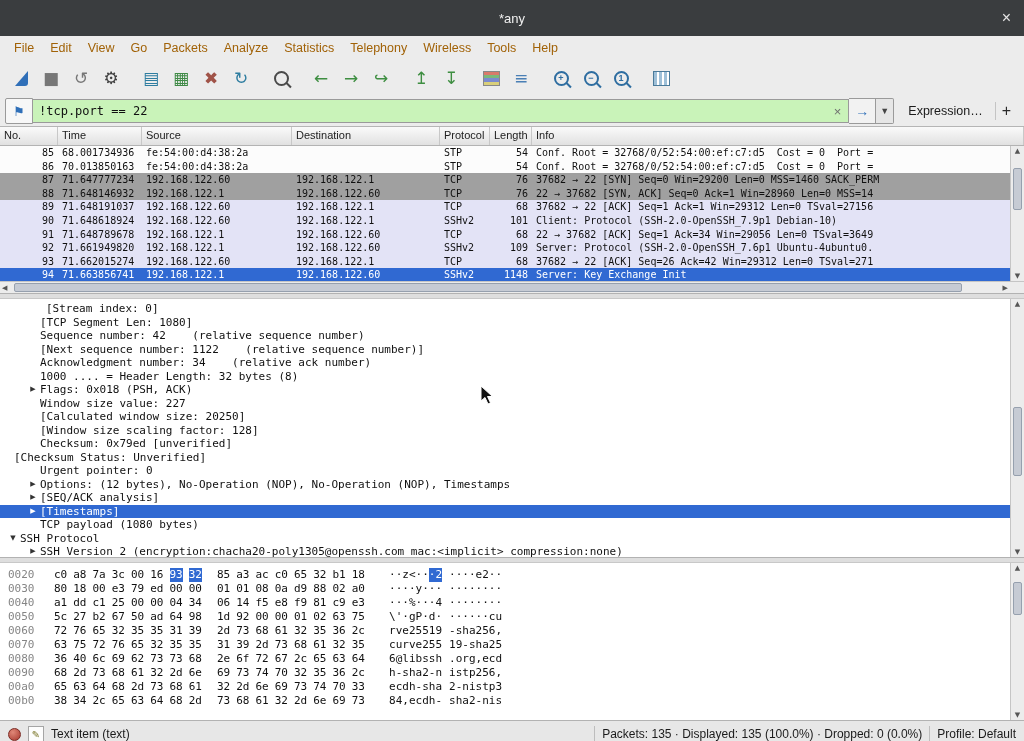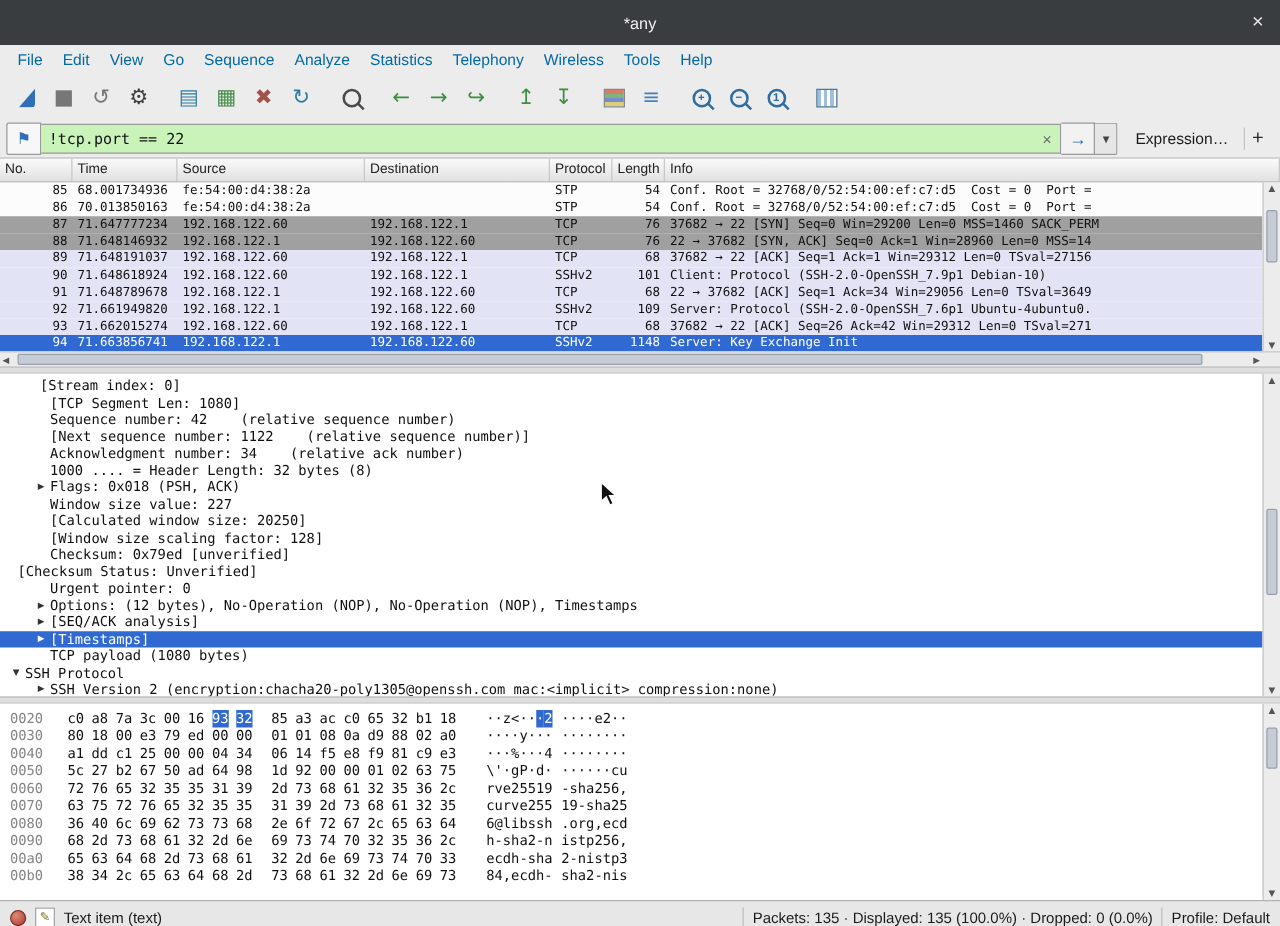--- a/index.html
+++ b/index.html
@@ -8,21 +8,21 @@
 
   
   .titlebar{flex:0 0 36px;background:var(--titlebar,#3a3d3f);display:flex;align-items:center;
     justify-content:center;position:relative;}
   .title{color:#f0f0f0;font-size:13px;}
   .win-close{position:absolute;right:13px;top:50%;transform:translateY(-50%);color:#e6e6e6;
     font-size:16px;line-height:16px;}
 
   
   .menubar{flex:0 0 24px;display:flex;align-items:center;padding-left:6px;background:#ececec;}
-  .menu-item{font-size:12.5px;color:#0369a1;padding:3px 8px;}
+  .menu-item{font-size:12.5px;color:#a16207;padding:3px 8px;}
 
   
   .toolbar{flex:0 0 36px;display:flex;align-items:center;padding-left:6px;background:#ececec;}
   .tb-btn{width:30px;height:28px;display:flex;align-items:center;justify-content:center;flex:none;}
   .tb-sep{width:10px;flex:none;}
   .icon-glyph{font-family:"DejaVu Sans",sans-serif;font-size:17px;line-height:1;}
   .icon-fin{width:0;height:0;border-bottom:15px solid var(--accent,#2f6fb8);
     border-left:13px solid transparent;border-radius:0 0 3px 0;}
   .icon-mag{position:relative;width:11px;height:11px;border:2px solid #555;border-radius:50%;
     display:inline-block;}
@@ -130,21 +130,21 @@
   <div class="titlebar">
     <span class="title">*any</span>
     <span class="win-close">×</span>
   </div>
 
   <div class="menubar" id="menubar">
       <span class="menu-item">File</span>
       <span class="menu-item">Edit</span>
       <span class="menu-item">View</span>
       <span class="menu-item">Go</span>
-      <span class="menu-item">Sequence</span>
+      <span class="menu-item">Packets</span>
       <span class="menu-item">Analyze</span>
       <span class="menu-item">Statistics</span>
       <span class="menu-item">Telephony</span>
       <span class="menu-item">Wireless</span>
       <span class="menu-item">Tools</span>
       <span class="menu-item">Help</span>
     </div>
 
   <div class="toolbar" id="toolbar">
       <div class="tb-btn">
@@ -271,21 +271,21 @@
       <span class="sb-arrow" style="left:2px;top:1px;">◀</span>
       <div class="sb-thumb" style="top:1px;bottom:1px;left:14px;right:62px;"></div>
       <span class="sb-arrow" style="right:16px;top:1px;">▶</span>
     </div>
   </div>
 
   <div class="splitter"></div>
 
   <div class="details-pane">
     <div id="detail-lines">
-        <div class="dt-line" style="padding-left: 18px;"><span class="dt-arrow"></span><span class="dt-text">[Stream index: 0]</span></div>
+        <div class="dt-line" style="padding-left: 32px;"><span class="dt-arrow"></span><span class="dt-text">[Stream index: 0]</span></div>
         <div class="dt-line" style="padding-left: 26px;"><span class="dt-arrow"></span><span class="dt-text">[TCP Segment Len: 1080]</span></div>
         <div class="dt-line" style="padding-left: 26px;"><span class="dt-arrow"></span><span class="dt-text">Sequence number: 42    (relative sequence number)</span></div>
         <div class="dt-line" style="padding-left: 26px;"><span class="dt-arrow"></span><span class="dt-text">[Next sequence number: 1122    (relative sequence number)]</span></div>
         <div class="dt-line" style="padding-left: 26px;"><span class="dt-arrow"></span><span class="dt-text">Acknowledgment number: 34    (relative ack number)</span></div>
         <div class="dt-line" style="padding-left: 26px;"><span class="dt-arrow"></span><span class="dt-text">1000 .... = Header Length: 32 bytes (8)</span></div>
         <div class="dt-line" style="padding-left: 26px;"><span class="dt-arrow">▶</span><span class="dt-text">Flags: 0x018 (PSH, ACK)</span></div>
         <div class="dt-line" style="padding-left: 26px;"><span class="dt-arrow"></span><span class="dt-text">Window size value: 227</span></div>
         <div class="dt-line" style="padding-left: 26px;"><span class="dt-arrow"></span><span class="dt-text">[Calculated window size: 20250]</span></div>
         <div class="dt-line" style="padding-left: 26px;"><span class="dt-arrow"></span><span class="dt-text">[Window size scaling factor: 128]</span></div>
         <div class="dt-line" style="padding-left: 26px;"><span class="dt-arrow"></span><span class="dt-text">Checksum: 0x79ed [unverified]</span></div>

